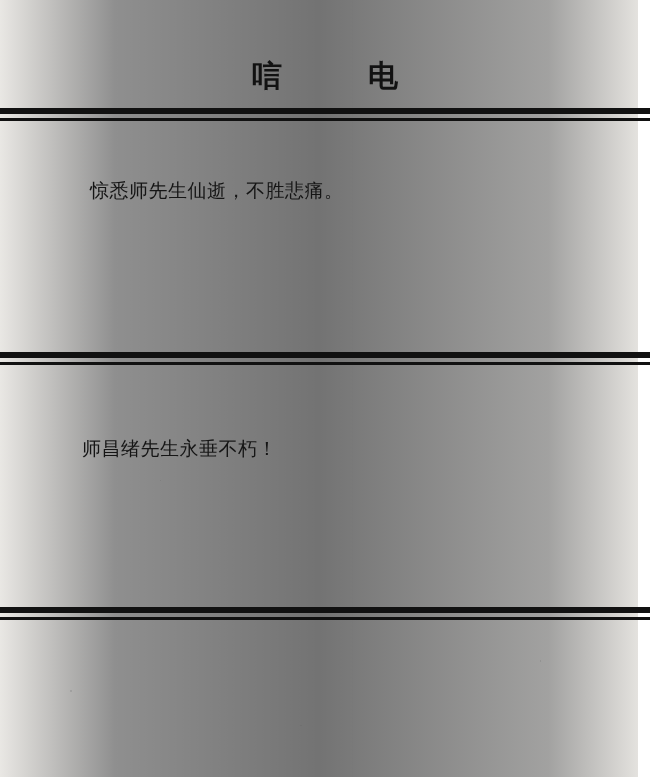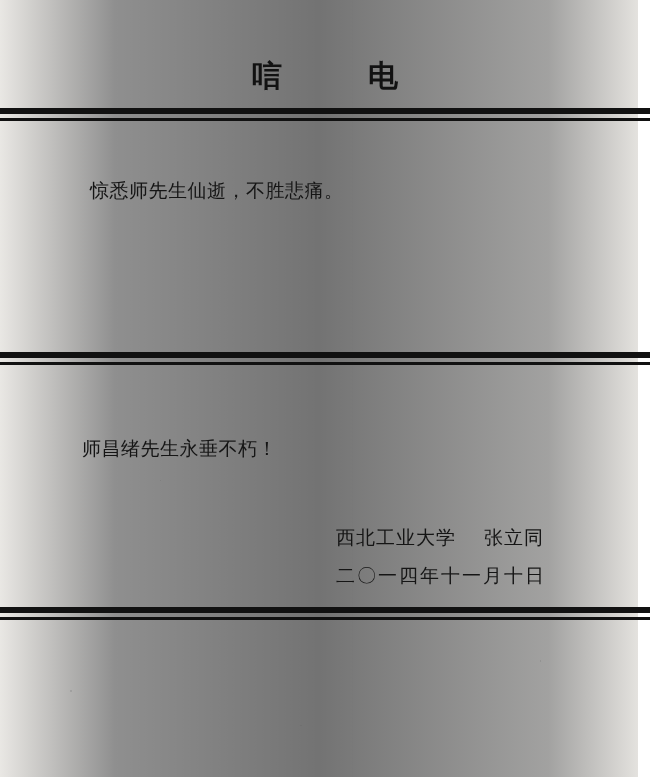--- a/index.html
+++ b/index.html
@@ -133,28 +133,20 @@
 
   <div class="body-block">
     <div class="para indent2">惊悉师先生仙逝，不胜悲痛。</div>
   </div>
 
   <div class="rule r3"></div>
   <div class="rule r4"></div>
 
   <div class="slogan">师昌绪先生永垂不朽！</div>
 
-  <div class="signature">
-    <div class="sign-org">
-      <span>西北工业大学</span>
-      <span class="gap"></span>
-      <span>张立同</span>
-    </div>
-    <div class="sign-date">二〇一四年十一月十日</div>
-  </div>
 
   <div class="rule r5"></div>
   <div class="rule r6"></div>
 
   <div class="speck" style="left:70px;  top:690px; width:2px; height:2px;"></div>
   <div class="speck" style="left:300px; top:725px; width:2px; height:1px;"></div>
   <div class="speck" style="left:540px; top:660px; width:1px; height:2px;"></div>
   <div class="speck" style="left:160px; top:480px; width:1px; height:1px;"></div>
 
 </div>

